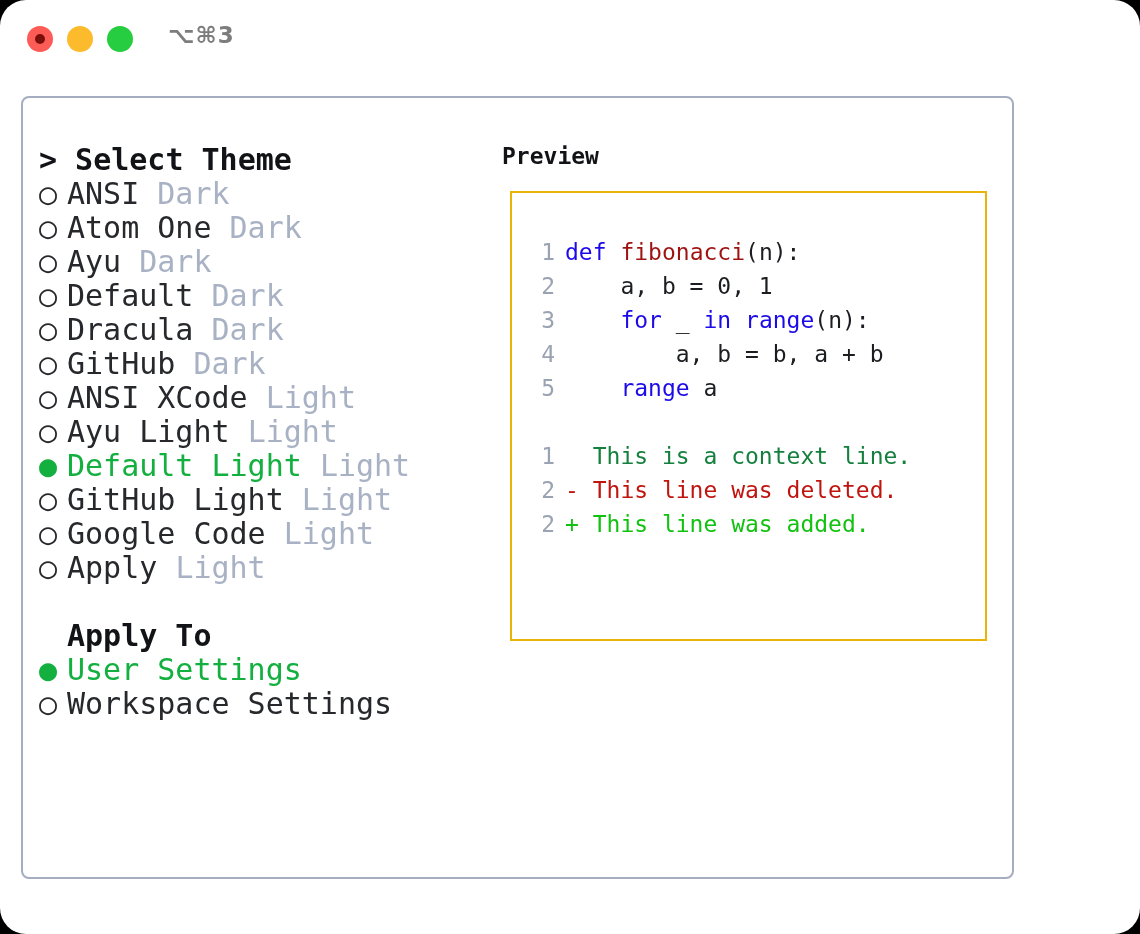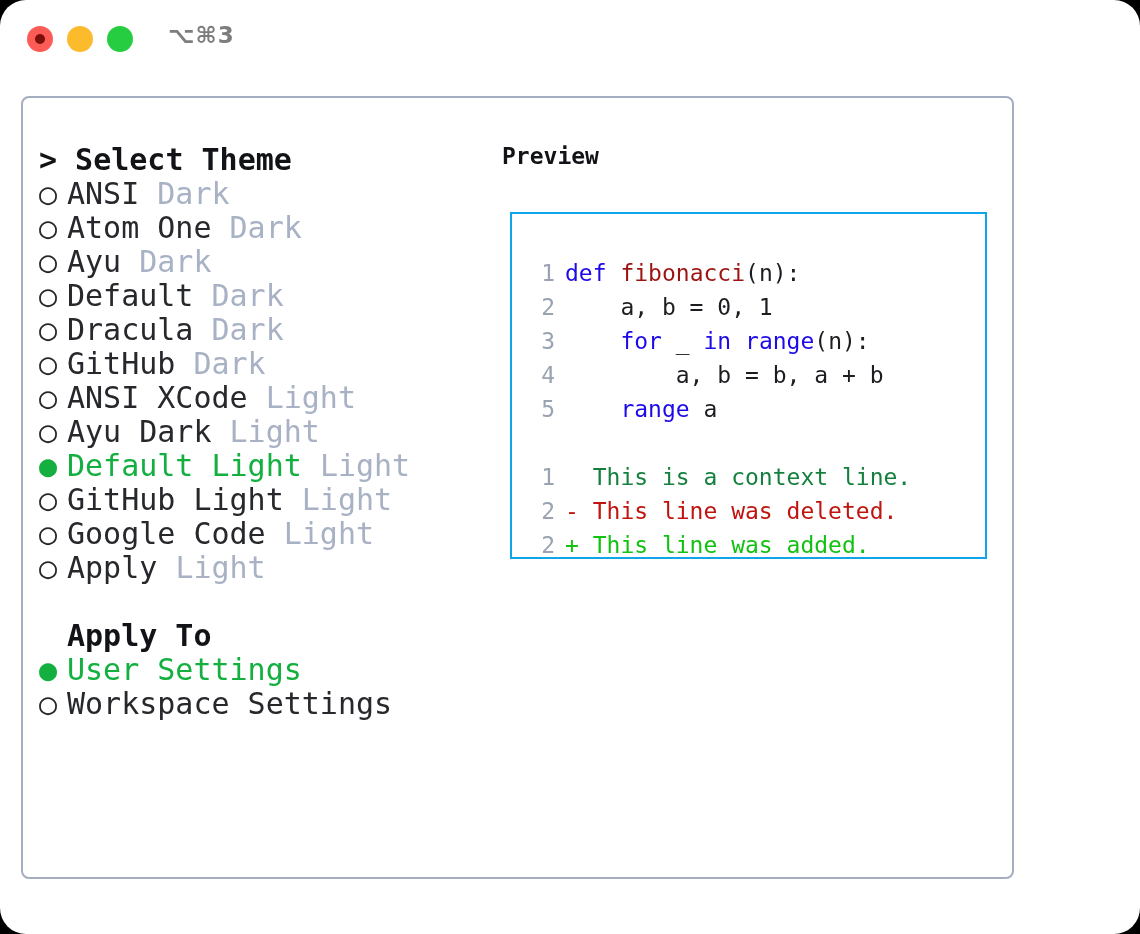--- a/index.html
+++ b/index.html
@@ -117,24 +117,24 @@
     left: 479px;
     top: 45px;
     font-size: 23px;
     font-weight: bold;
     color: #111317;
     white-space: pre;
   }
   #code-box {
     position: absolute;
     left: 487px;
-    top: 114px;
+    top: 93px;
     width: 477px;
-    height: 347px;
-    border: 2px solid #0ea5e9;
+    height: 450px;
+    border: 2px solid #eab308;
     box-sizing: border-box;
     background: #ffffff;
   }
   #code-inner {
     position: absolute;
     left: 19px;
     top: 42px;
     right: 8px;
   }
   .cline {
@@ -178,21 +178,21 @@
     <div id="left-col">
       <div class="row header">&gt; Select Theme</div>
       <div id="theme-list">
           <div class="row"><span class="bullet">○</span><span>ANSI </span><span class="badge">Dark</span></div>
           <div class="row"><span class="bullet">○</span><span>Atom One </span><span class="badge">Dark</span></div>
           <div class="row"><span class="bullet">○</span><span>Ayu </span><span class="badge">Dark</span></div>
           <div class="row"><span class="bullet">○</span><span>Default </span><span class="badge">Dark</span></div>
           <div class="row"><span class="bullet">○</span><span>Dracula </span><span class="badge">Dark</span></div>
           <div class="row"><span class="bullet">○</span><span>GitHub </span><span class="badge">Dark</span></div>
           <div class="row"><span class="bullet">○</span><span>ANSI XCode </span><span class="badge">Light</span></div>
-          <div class="row"><span class="bullet">○</span><span>Ayu Dark </span><span class="badge">Light</span></div>
+          <div class="row"><span class="bullet">○</span><span>Ayu Light </span><span class="badge">Light</span></div>
           <div class="row selected"><span class="bullet">●</span><span>Default Light </span><span class="badge">Light</span></div>
           <div class="row"><span class="bullet">○</span><span>GitHub Light </span><span class="badge">Light</span></div>
           <div class="row"><span class="bullet">○</span><span>Google Code </span><span class="badge">Light</span></div>
           <div class="row"><span class="bullet">○</span><span>Apply </span><span class="badge">Light</span></div>
         </div>
       <div class="spacer"></div>
       <div class="row header"><span class="bullet"> </span><span>Apply To</span></div>
       <div id="apply-list">
           <div class="row selected"><span class="bullet">●</span><span>User Settings</span></div>
           <div class="row"><span class="bullet">○</span><span>Workspace Settings</span></div>

